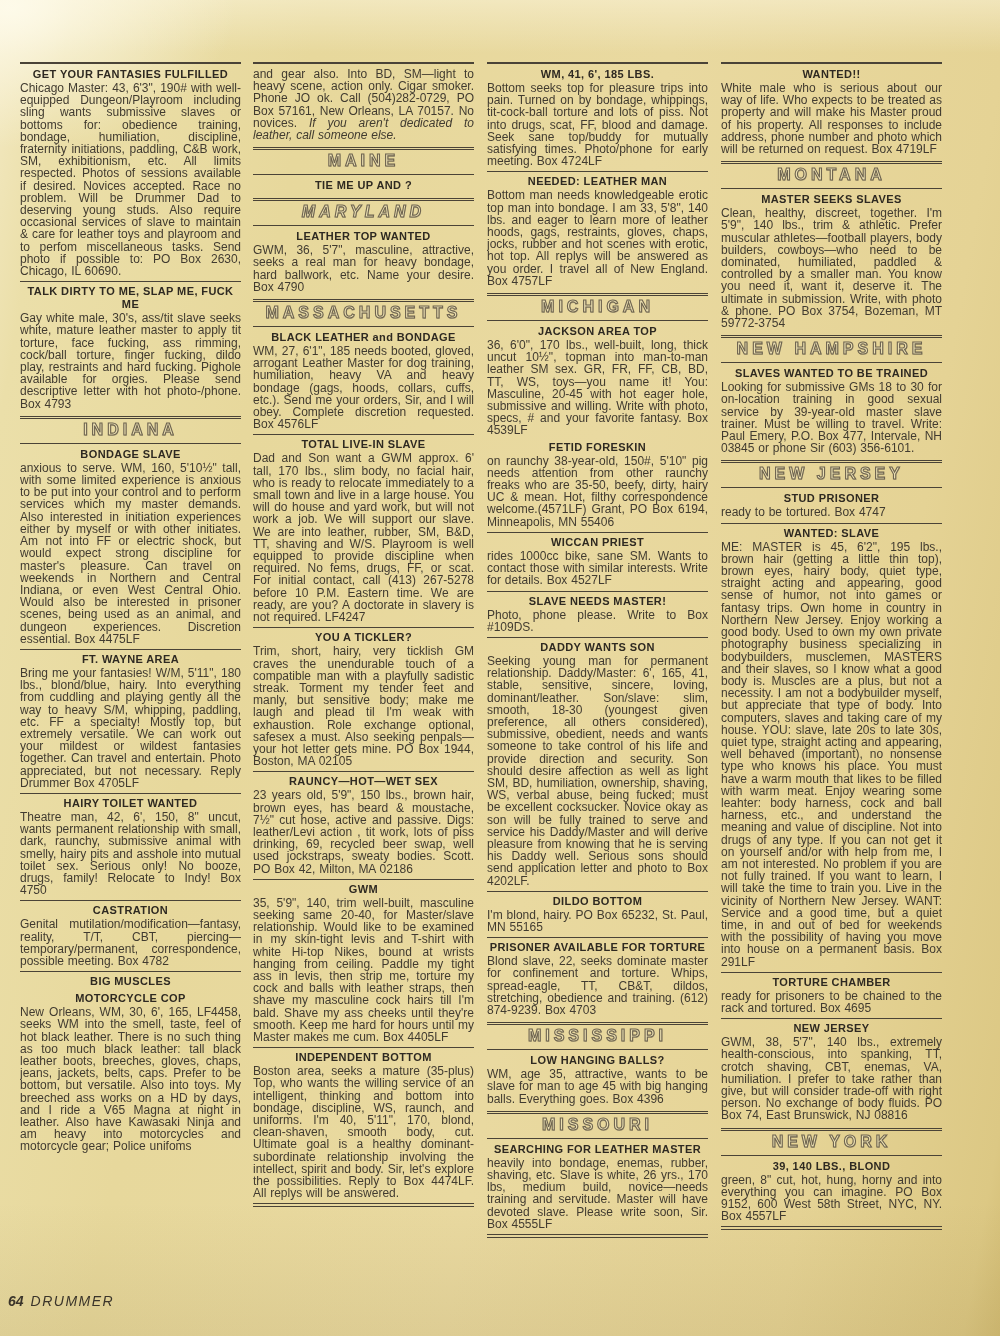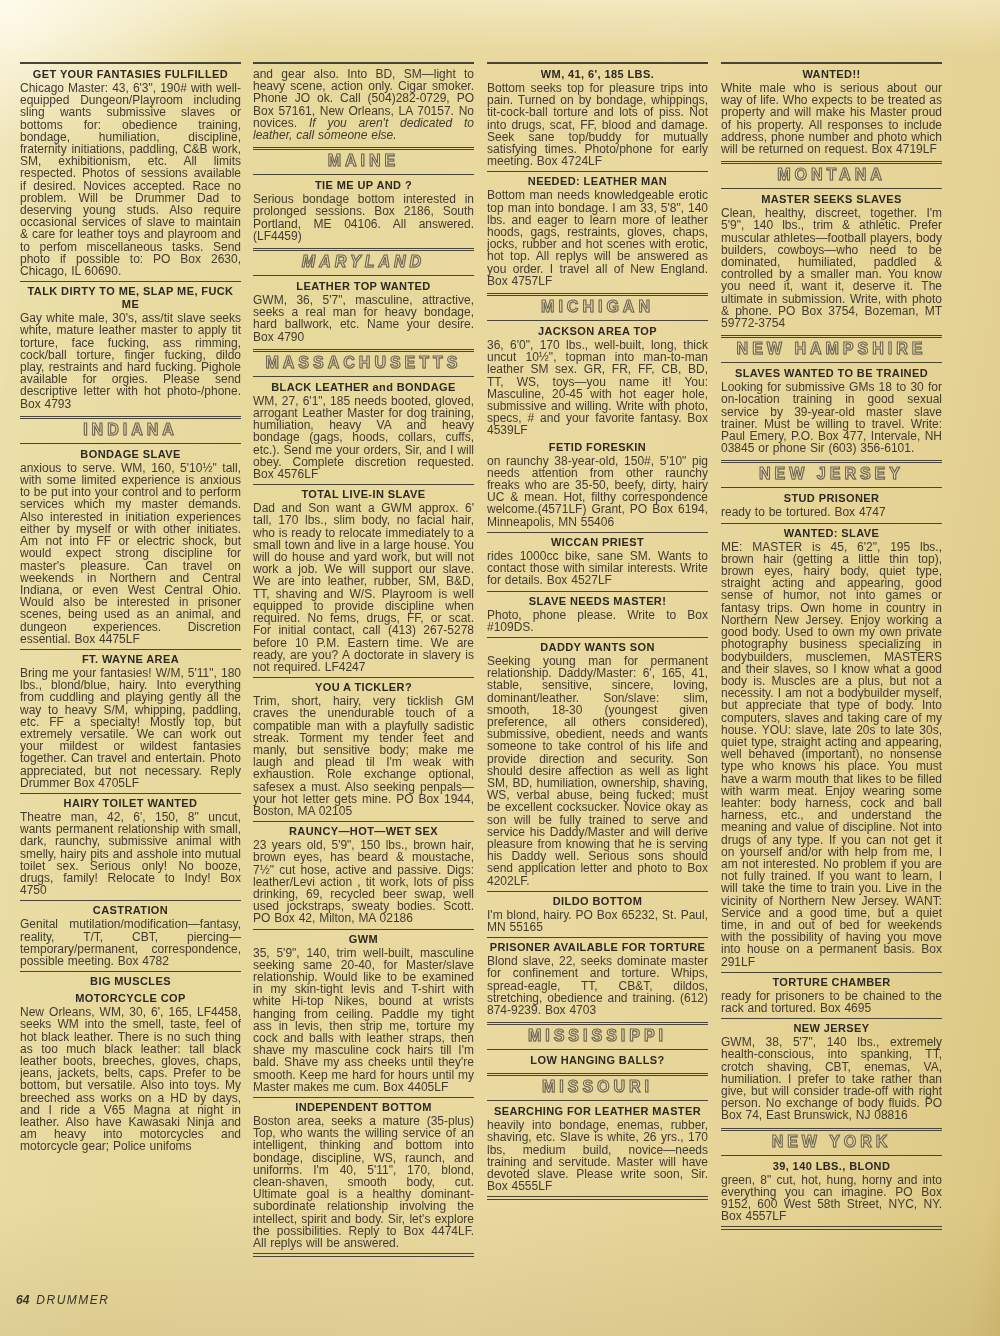--- a/index.html
+++ b/index.html
@@ -71,23 +71,23 @@
     text-shadow: 0.5px 0.5px 0 rgba(110,100,80,0.35);
   }
   .end-rule {
     height: 4px;
     border-top: 1px solid #4a4337;
     border-bottom: 1px solid #4a4337;
     margin: 4px 0 3px;
   }
   .footer {
     position: absolute;
-    left: 16px;
+    left: 8px;
     top: 1293px;
-    font-size: 12px;
+    font-size: 14px;
     color: #3a342a;
   }
   .footer .pnum { font-weight: bold; font-style: italic; margin-right: 7px; }
   .footer .mag  { font-style: italic; letter-spacing: 1.5px; }
 </style>
 </head>
 <body>
 
 <div class="page">
   <div class="col col-0">
@@ -129,21 +129,20 @@
         <div class="ad-body">New Orleans, WM, 30, 6', 165, LF4458, seeks WM into the smell, taste, feel of hot black leather. There is no such thing as too much black leather: tall black leather boots, breeches, gloves, chaps, jeans, jackets, belts, caps. Prefer to be bottom, but versatile. Also into toys. My breeched ass works on a HD by days, and I ride a V65 Magna at night in leather. Also have Kawasaki Ninja and am heavy into motorcycles and motorcycle gear; Police unifoms</div>
       </div>
     </div>
   <div class="col col-1">
       <div class="ad">
         <div class="ad-body">and gear also. Into BD, SM—light to heavy scene, action only. Cigar smoker. Phone JO ok. Call (504)282-0729, PO Box 57161, New Orleans, LA 70157. No novices. <span class="it">If you aren't dedicated to leather, call someone else.</span></div>
       </div>
       <div class="state-header"><div class="state-label" style="display: inline-block;">MAINE</div></div>
       <div class="ad">
         <div class="ad-title">TIE ME UP AND ?</div>
-        <div class="ad-body">Serious bondage bottom interested in prolonged sessions. Box 2186, South Portland, ME 04106. All answered. (LF4459)</div>
       </div>
       <div class="state-header"><div class="state-label" style="display: inline-block; font-style: italic;">MARYLAND</div></div>
       <div class="ad">
         <div class="ad-title">LEATHER TOP WANTED</div>
         <div class="ad-body">GWM, 36, 5'7", masculine, attractive, seeks a real man for heavy bondage, hard ballwork, etc. Name your desire. Box 4790</div>
       </div>
       <div class="state-header"><div class="state-label" style="display: inline-block;">MASSACHUSETTS</div></div>
       <div class="ad">
         <div class="ad-title">BLACK LEATHER and BONDAGE</div>
         <div class="ad-body">WM, 27, 6'1", 185 needs booted, gloved, arrogant Leather Master for dog training, humiliation, heavy VA and heavy bondage (gags, hoods, collars, cuffs, etc.). Send me your orders, Sir, and I will obey. Complete discretion requested. Box 4576LF</div>
@@ -215,20 +214,21 @@
         <div class="ad-body">I'm blond, hairy. PO Box 65232, St. Paul, MN 55165</div>
       </div>
       <div class="ad-sep"></div>
       <div class="ad">
         <div class="ad-title">PRISONER AVAILABLE FOR TORTURE</div>
         <div class="ad-body">Blond slave, 22, seeks dominate master for confinement and torture. Whips, spread-eagle, TT, CB&amp;T, dildos, stretching, obedience and training. (612) 874-9239. Box 4703</div>
       </div>
       <div class="state-header"><div class="state-label" style="display: inline-block;">MISSISSIPPI</div></div>
       <div class="ad">
         <div class="ad-title">LOW HANGING BALLS?</div>
+        <div class="ad-body">WM, age 35, attractive, wants to be slave for man to age 45 with big hanging balls. Everything goes. Box 4396</div>
       </div>
       <div class="state-header"><div class="state-label" style="display: inline-block;">MISSOURI</div></div>
       <div class="ad">
         <div class="ad-title">SEARCHING FOR LEATHER MASTER</div>
         <div class="ad-body">heavily into bondage, enemas, rubber, shaving, etc. Slave is white, 26 yrs., 170 lbs, medium build, novice—needs training and servitude. Master will have devoted slave. Please write soon, Sir. Box 4555LF</div>
       </div>
       <div class="end-rule"></div>
     </div>
   <div class="col col-3">
       <div class="ad">

